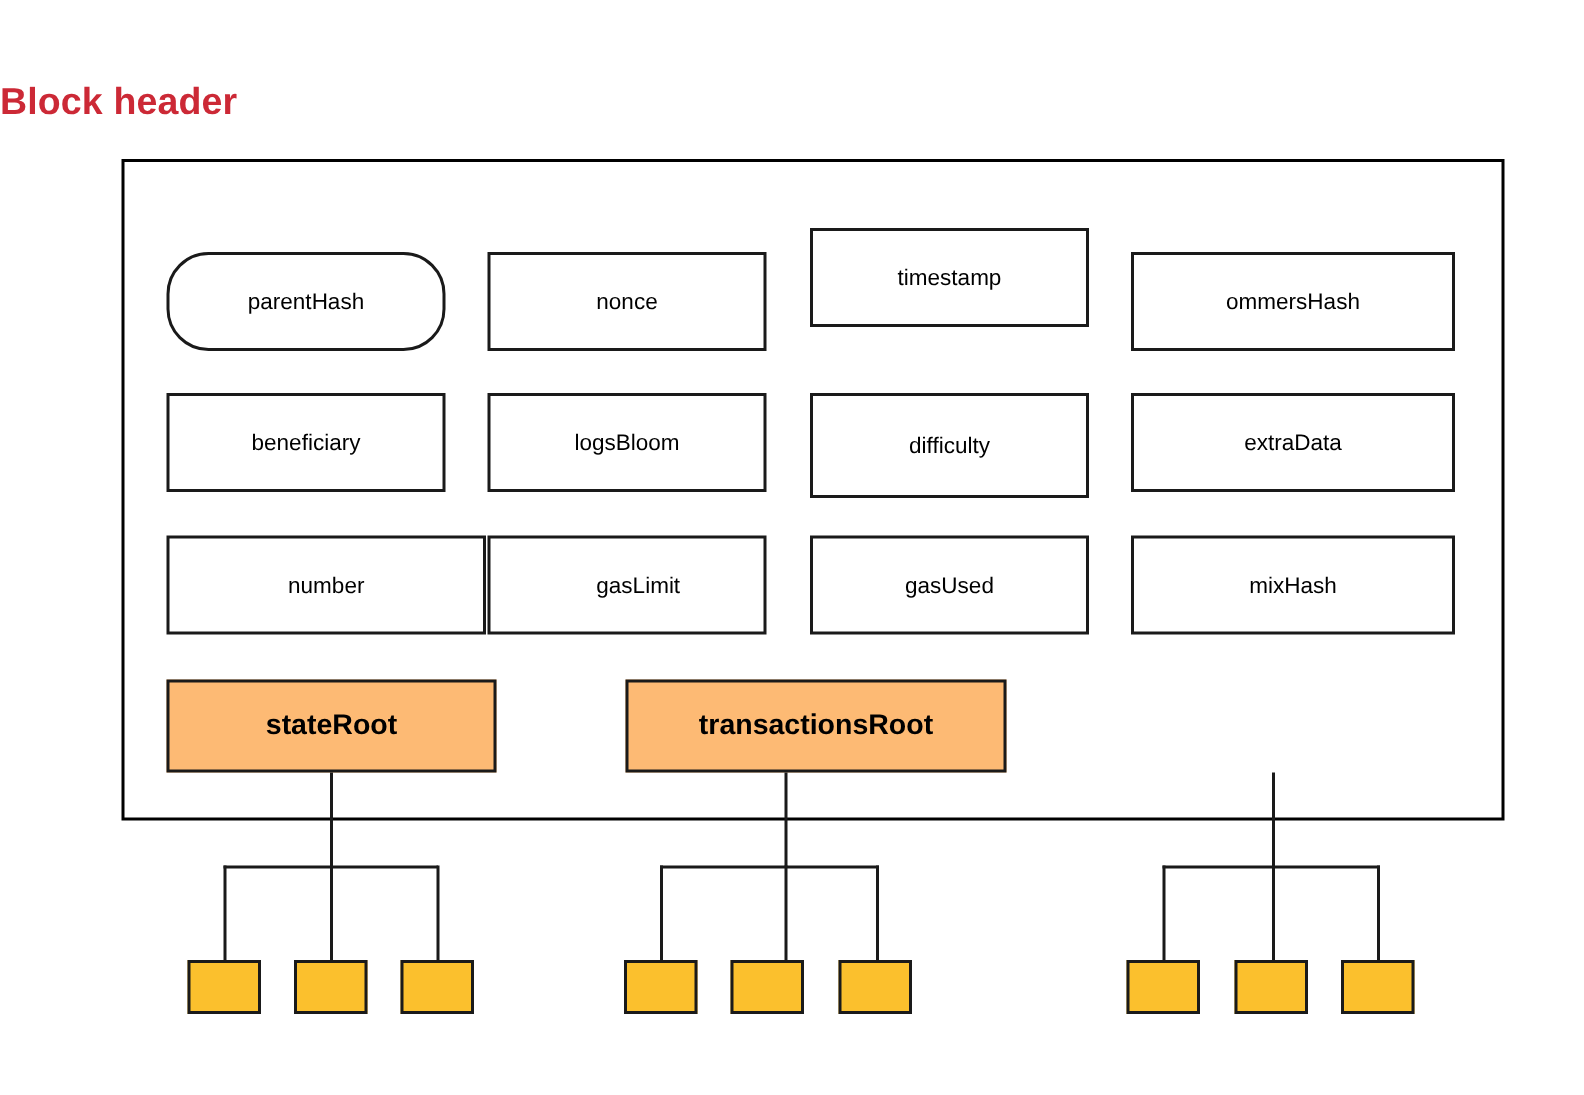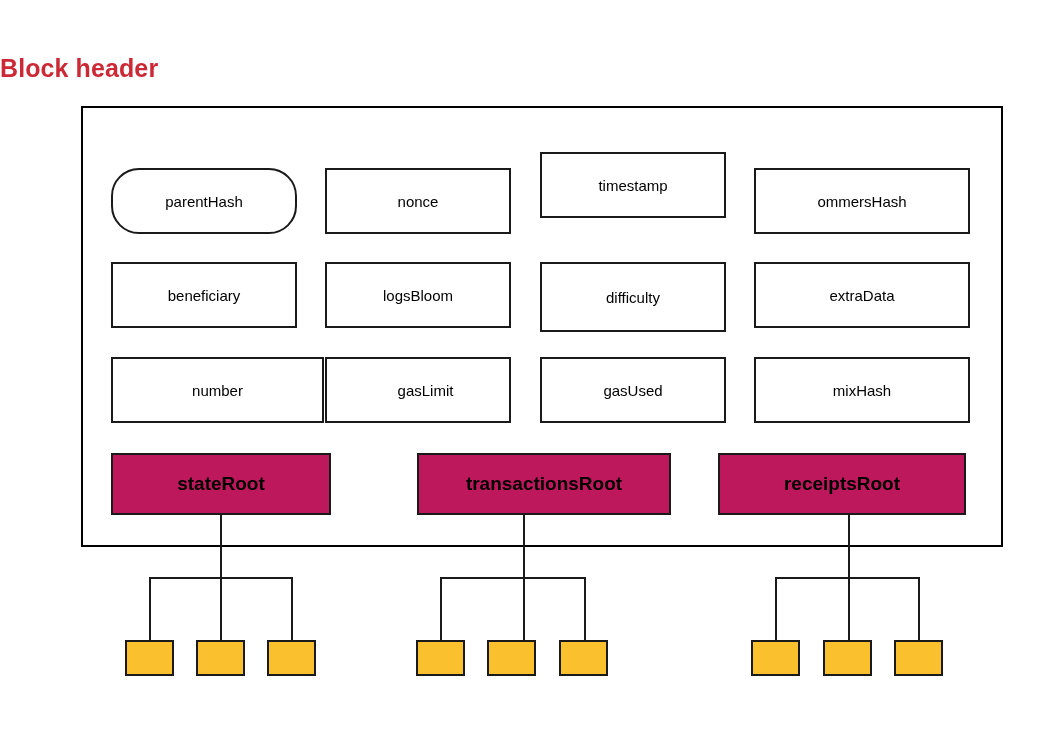--- a/index.html
+++ b/index.html
@@ -58,21 +58,21 @@
     font-size: 15px;
     color: #000000;
     white-space: nowrap;
   }
 
   
   .root-box {
     position: absolute;
     box-sizing: border-box;
     border: 2px solid #1a1a1a;
-    background: #be185d;
+    background: #fdba74;
     display: flex;
     align-items: center;
     justify-content: center;
     font-size: 19px;
     font-weight: bold;
     color: #000000;
     white-space: nowrap;
   }
 
   
@@ -114,21 +114,20 @@
   <div class="field-box" style="left:540px; top:262px; width:186px; height:70px;">difficulty</div>
   <div class="field-box" style="left:754px; top:262px; width:216px; height:66px;">extraData</div>
 
   <div class="field-box" style="left:111px; top:357px; width:213px; height:66px;">number</div>
   <div class="field-box" style="left:325px; top:357px; width:186px; height:66px;padding-left:15px;">gasLimit</div>
   <div class="field-box" style="left:540px; top:357px; width:186px; height:66px;">gasUsed</div>
   <div class="field-box" style="left:754px; top:357px; width:216px; height:66px;">mixHash</div>
 
   <div class="root-box" style="left:111px; top:453px; width:220px; height:62px;">stateRoot</div>
   <div class="root-box" style="left:397px; top:453px; width:254px; height:62px;margin-left:20px;">transactionsRoot</div>
-  <div class="root-box" style="left:718px; top:453px; width:248px; height:62px;">receiptsRoot</div>
 
   <div class="conn-v" style="left:220px; top:515px; height:63px;"></div>
   <div class="conn-h" style="left:149px; top:577px; width:143px;"></div>
   <div class="conn-v" style="left:149px; top:577px; height:65px;"></div>
   <div class="conn-v" style="left:220px; top:577px; height:65px;"></div>
   <div class="conn-v" style="left:291px; top:577px; height:65px;"></div>
   <div class="leaf-box" style="left:125px; top:640px; width:49px; height:36px;"></div>
   <div class="leaf-box" style="left:196px; top:640px; width:49px; height:36px;"></div>
   <div class="leaf-box" style="left:267px; top:640px; width:49px; height:36px;"></div>
 

